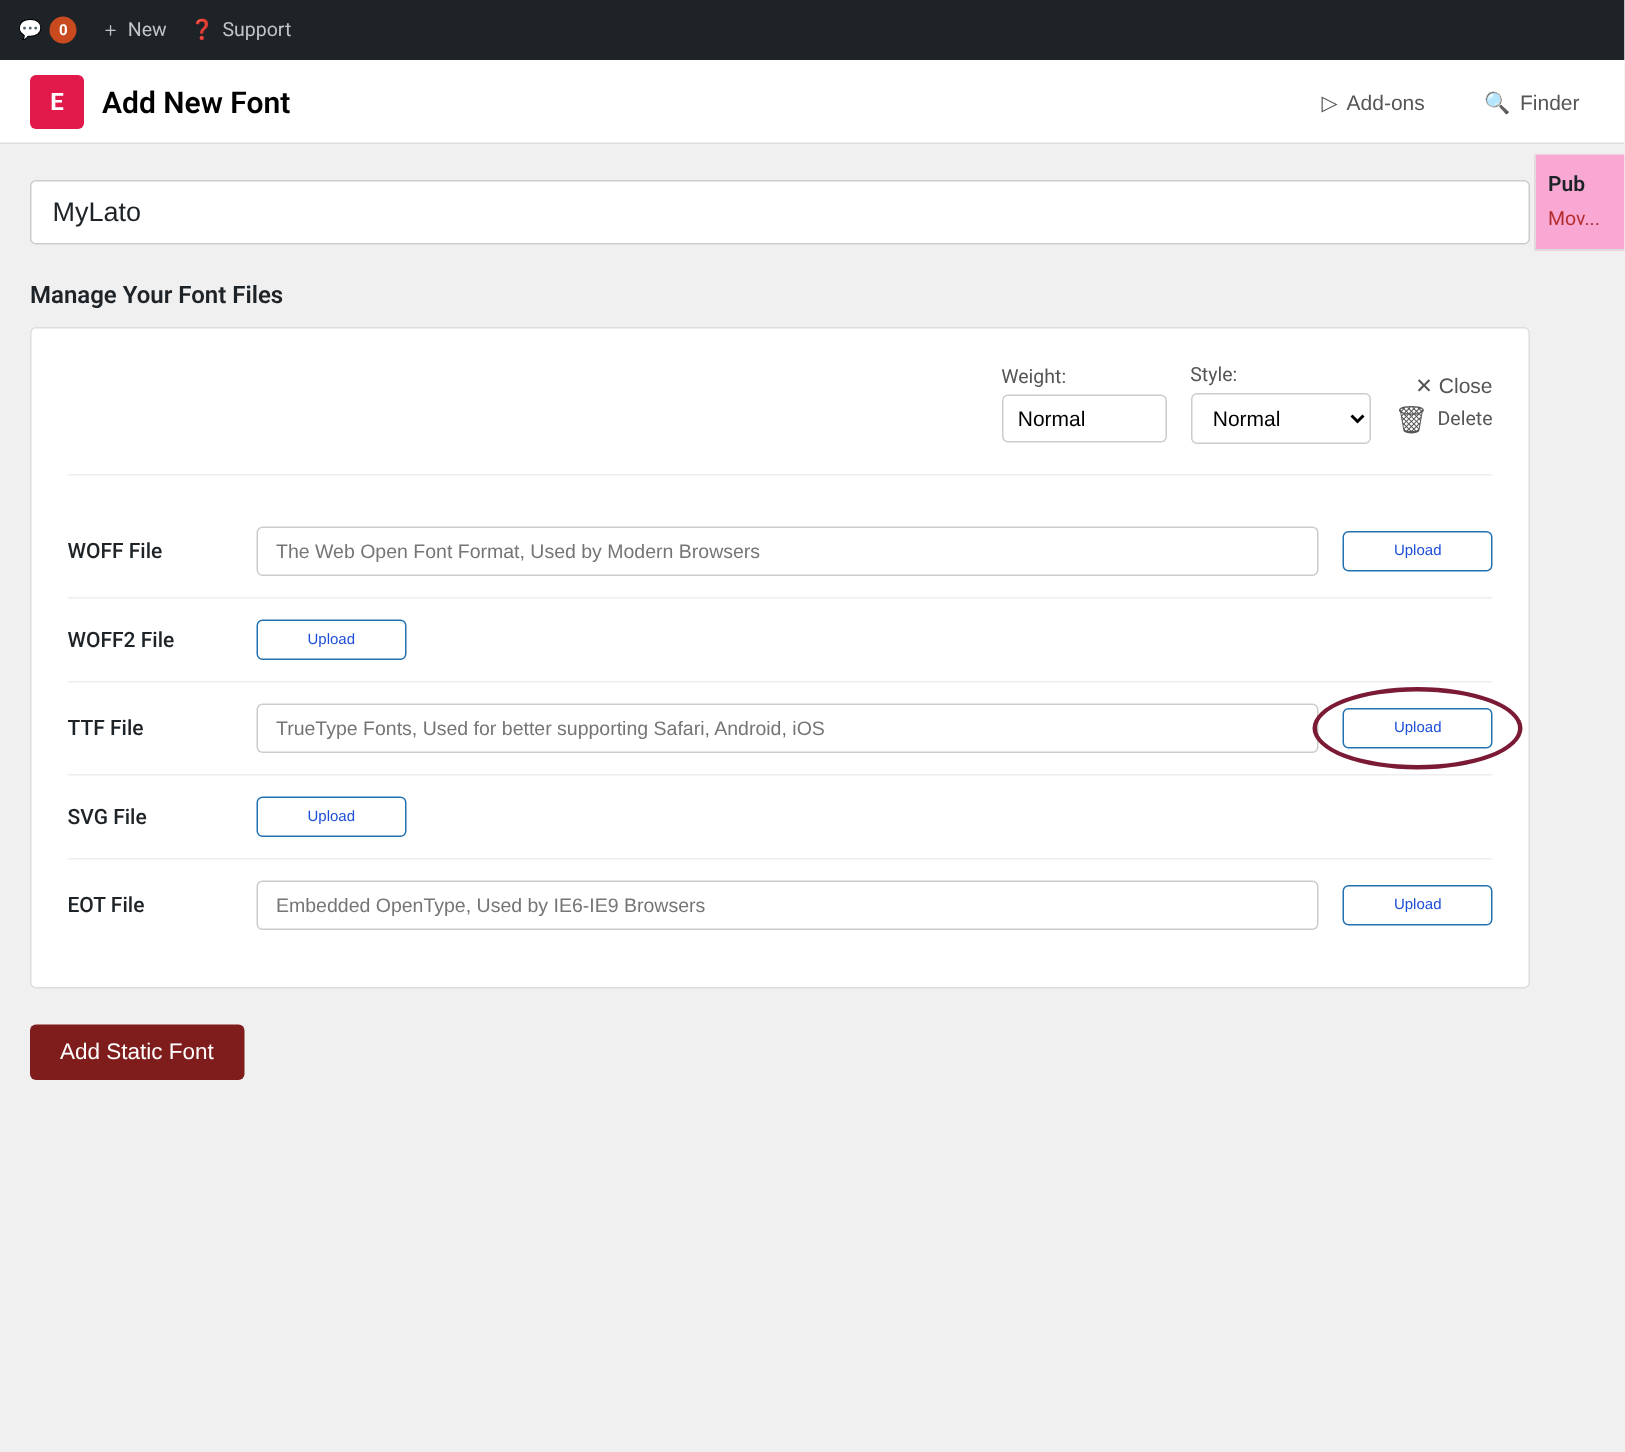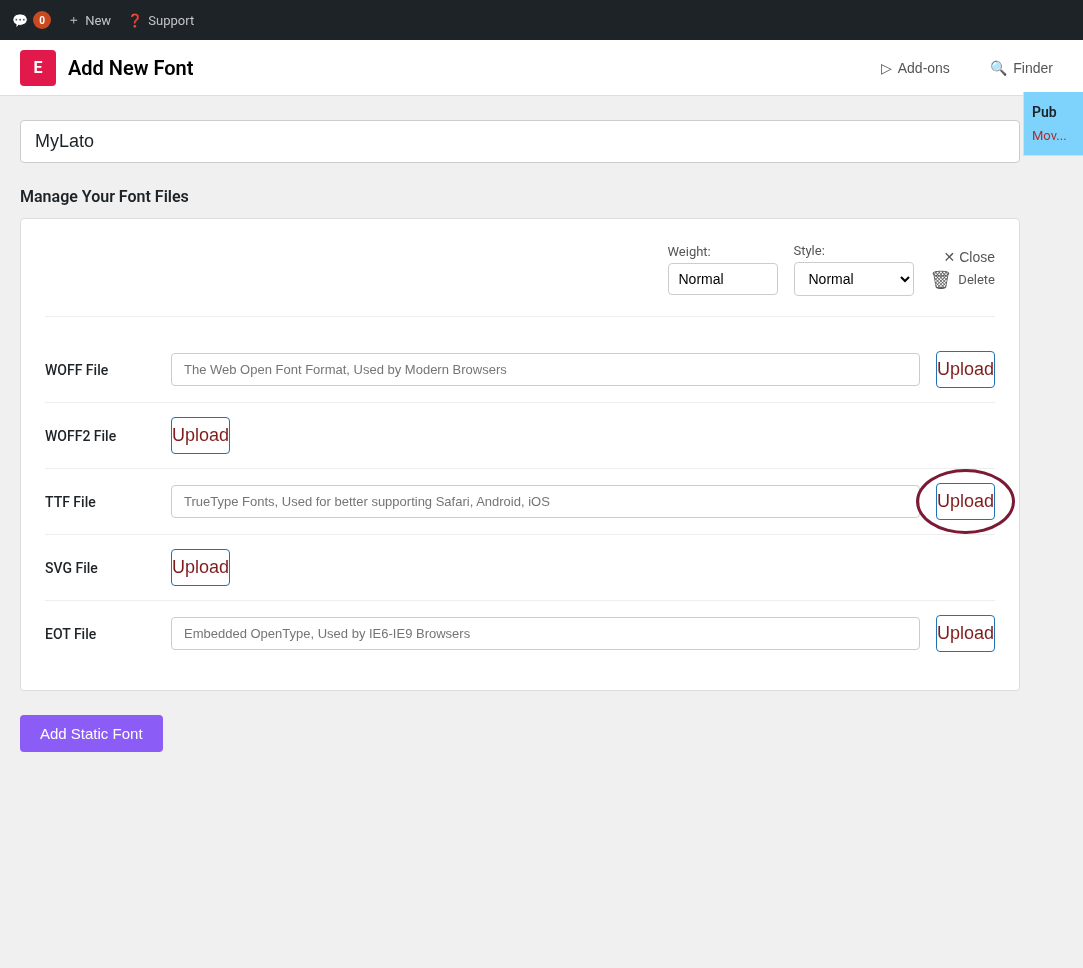--- a/index.html
+++ b/index.html
@@ -218,26 +218,26 @@
       flex: 1;
       padding: 8px 12px;
       border: 1px solid #ccc;
       border-radius: 4px;
       font-size: 13px;
       color: #999;
       background: #fff;
       outline: none;
     }
     .upload-btn {
-      padding: 7px 0;
+      padding: 7px 33px;
       background: #fff;
       border: 1px solid #2271b1;
       border-radius: 4px;
-      color: #7f1d1d;
-      font-size: 18px;
+      color: #1d4ed8;
+      font-size: 10px;
       cursor: pointer;
       white-space: nowrap;
     }
 
     
     .ttf-upload-wrapper {
       position: relative;
     }
     .ttf-circle {
       position: absolute;
@@ -247,36 +247,36 @@
       bottom: -14px;
       border: 3px solid #7b1a34;
       border-radius: 50%;
       pointer-events: none;
     }
 
     
     .add-font-btn {
       margin-top: 24px;
       padding: 10px 20px;
-      background: #8b5cf6;
+      background: #7f1d1d;
       color: #fff;
       border: none;
       border-radius: 4px;
       font-size: 15px;
       font-weight: 500;
       cursor: pointer;
     }
 
     
     .sidebar-partial {
       position: absolute;
-      top: 92px;
+      top: 103px;
       right: 0;
       width: 60px;
-      background: #7dd3fc;
+      background: #f9a8d4;
       border-left: 1px solid #ddd;
       border-bottom: 1px solid #ddd;
       padding: 12px 8px;
     }
     .sidebar-pub {
       font-size: 14px;
       font-weight: 600;
       color: #1d2327;
     }
     .sidebar-move {

